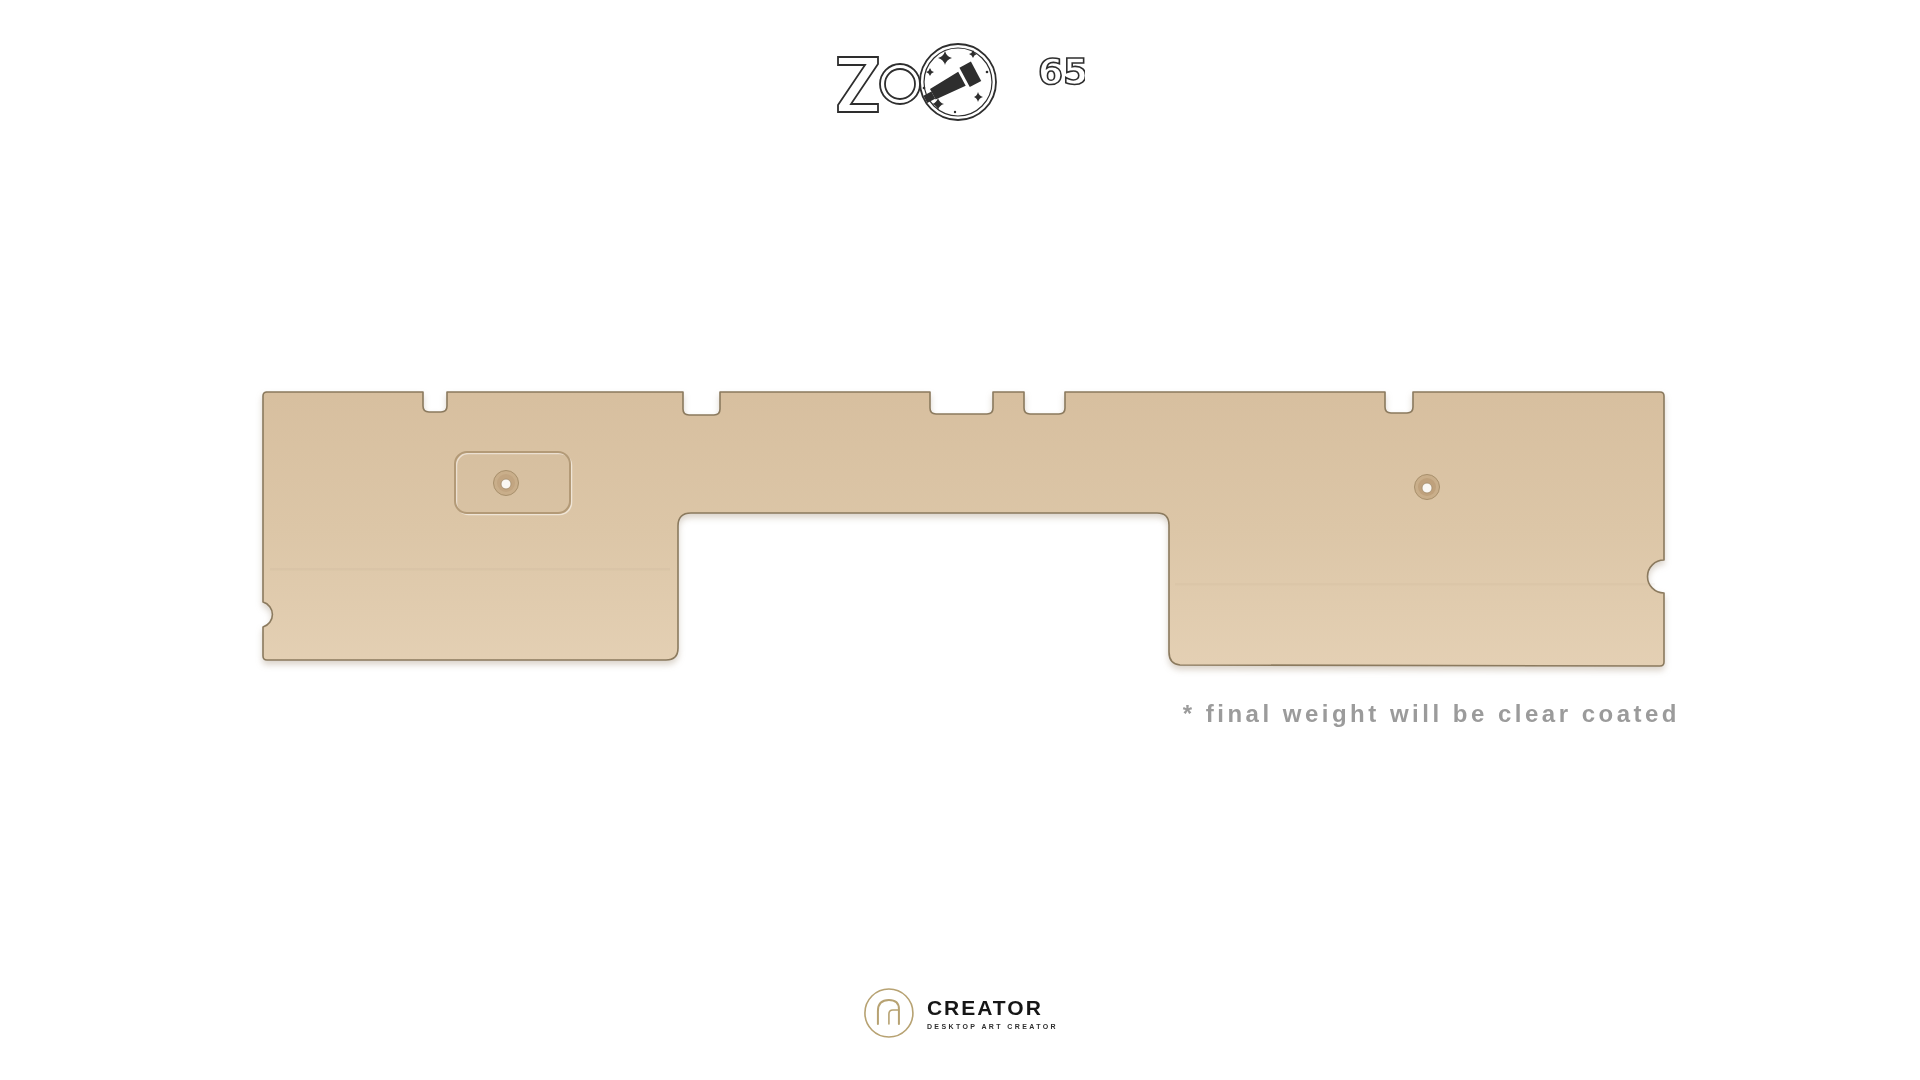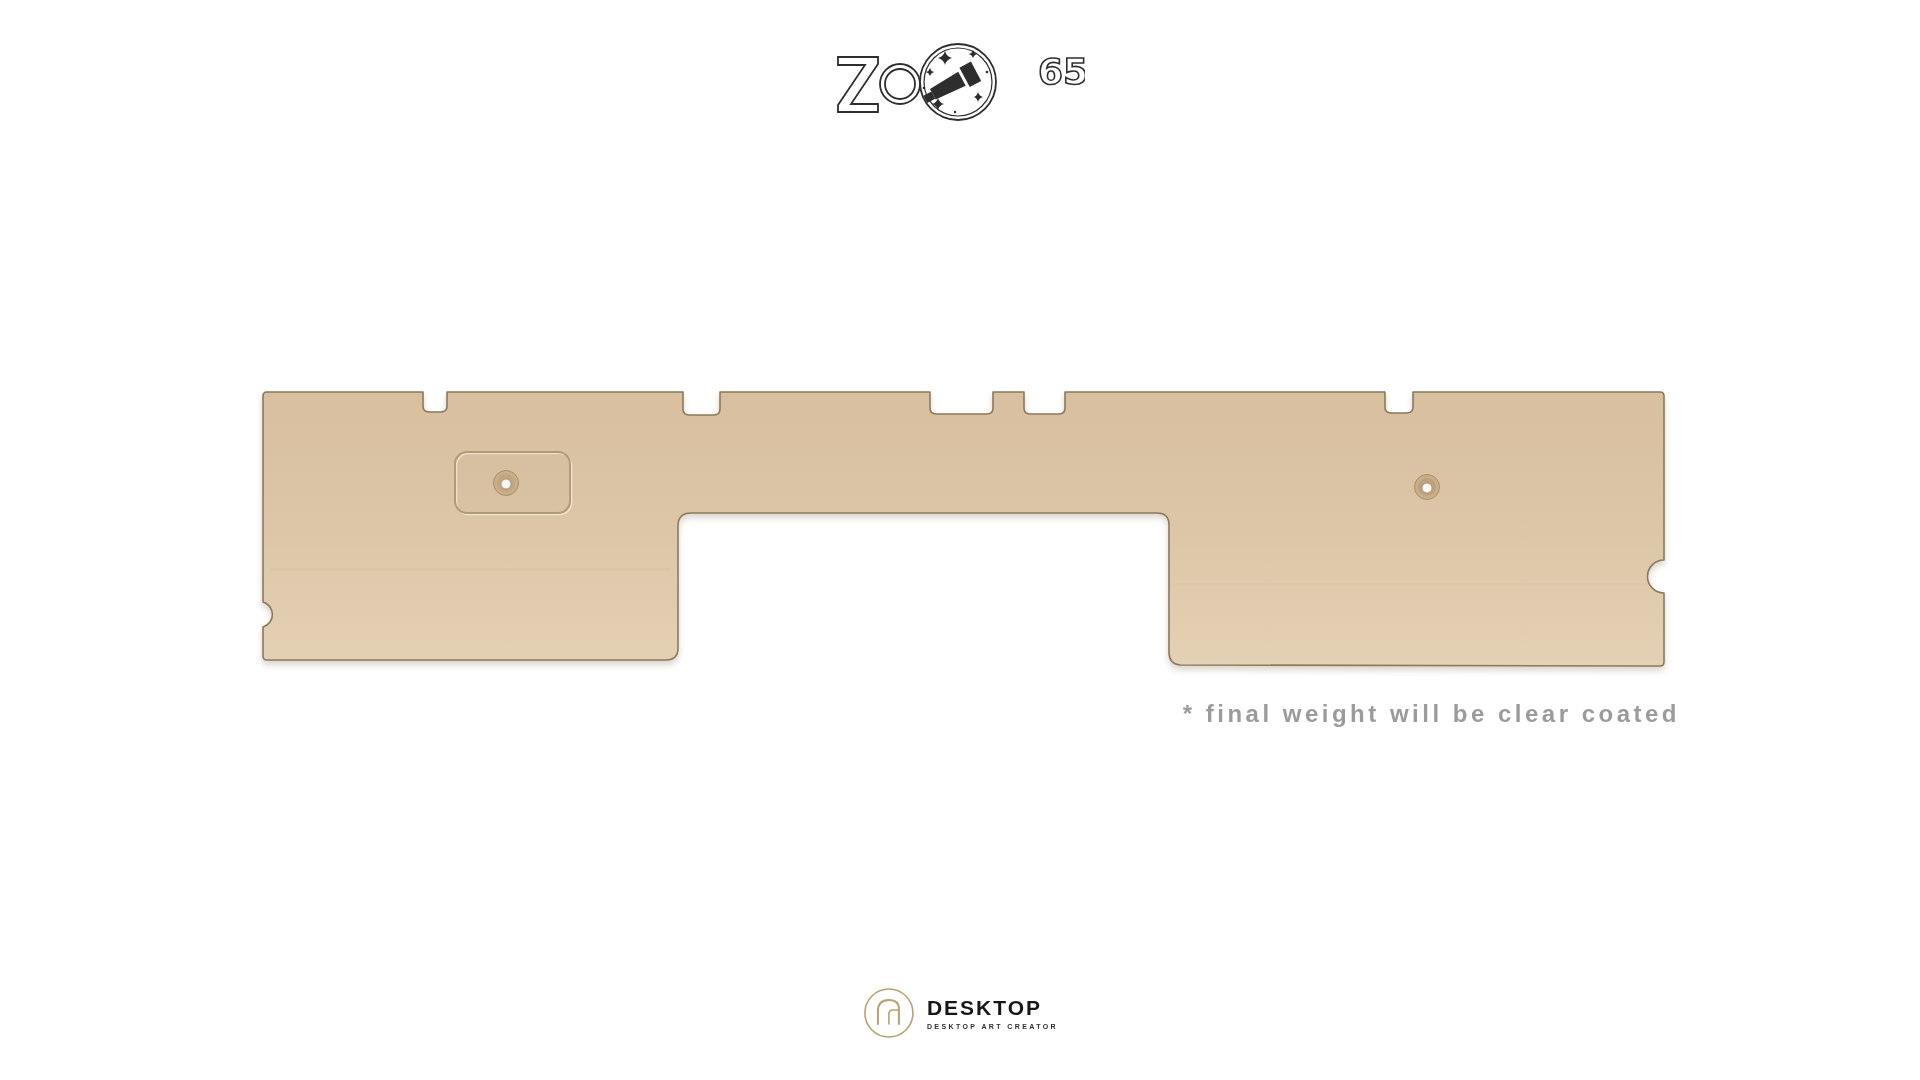--- a/index.html
+++ b/index.html
@@ -123,16 +123,16 @@
 
 <div id="caption-note" class="abs">* final weight will be clear coated</div>
 
 <div id="meletrix-logo" class="abs">
   <svg id="meletrix-emblem" viewBox="0 0 54 54" aria-hidden="true">
     <circle cx="27" cy="27" r="24" fill="none" stroke="#b7a272" stroke-width="1.6"></circle>
     <path d="M 16 38 V 25 Q 16 14 27 14 Q 37 14 37 23 V 38" fill="none" stroke="#b7a272" stroke-width="2" stroke-linecap="round"></path>
     <path d="M 27 38 V 28 Q 27 24 31 24 H 36" fill="none" stroke="#b7a272" stroke-width="1.6" stroke-linecap="round"></path>
   </svg>
   <div class="footer-text">
-    <span class="meletrix-wordmark">DESKTOP</span>
+    <span class="meletrix-wordmark">CREATOR</span>
     <span class="meletrix-tagline">DESKTOP ART CREATOR</span>
   </div>
 </div>
 
 </body></html>

